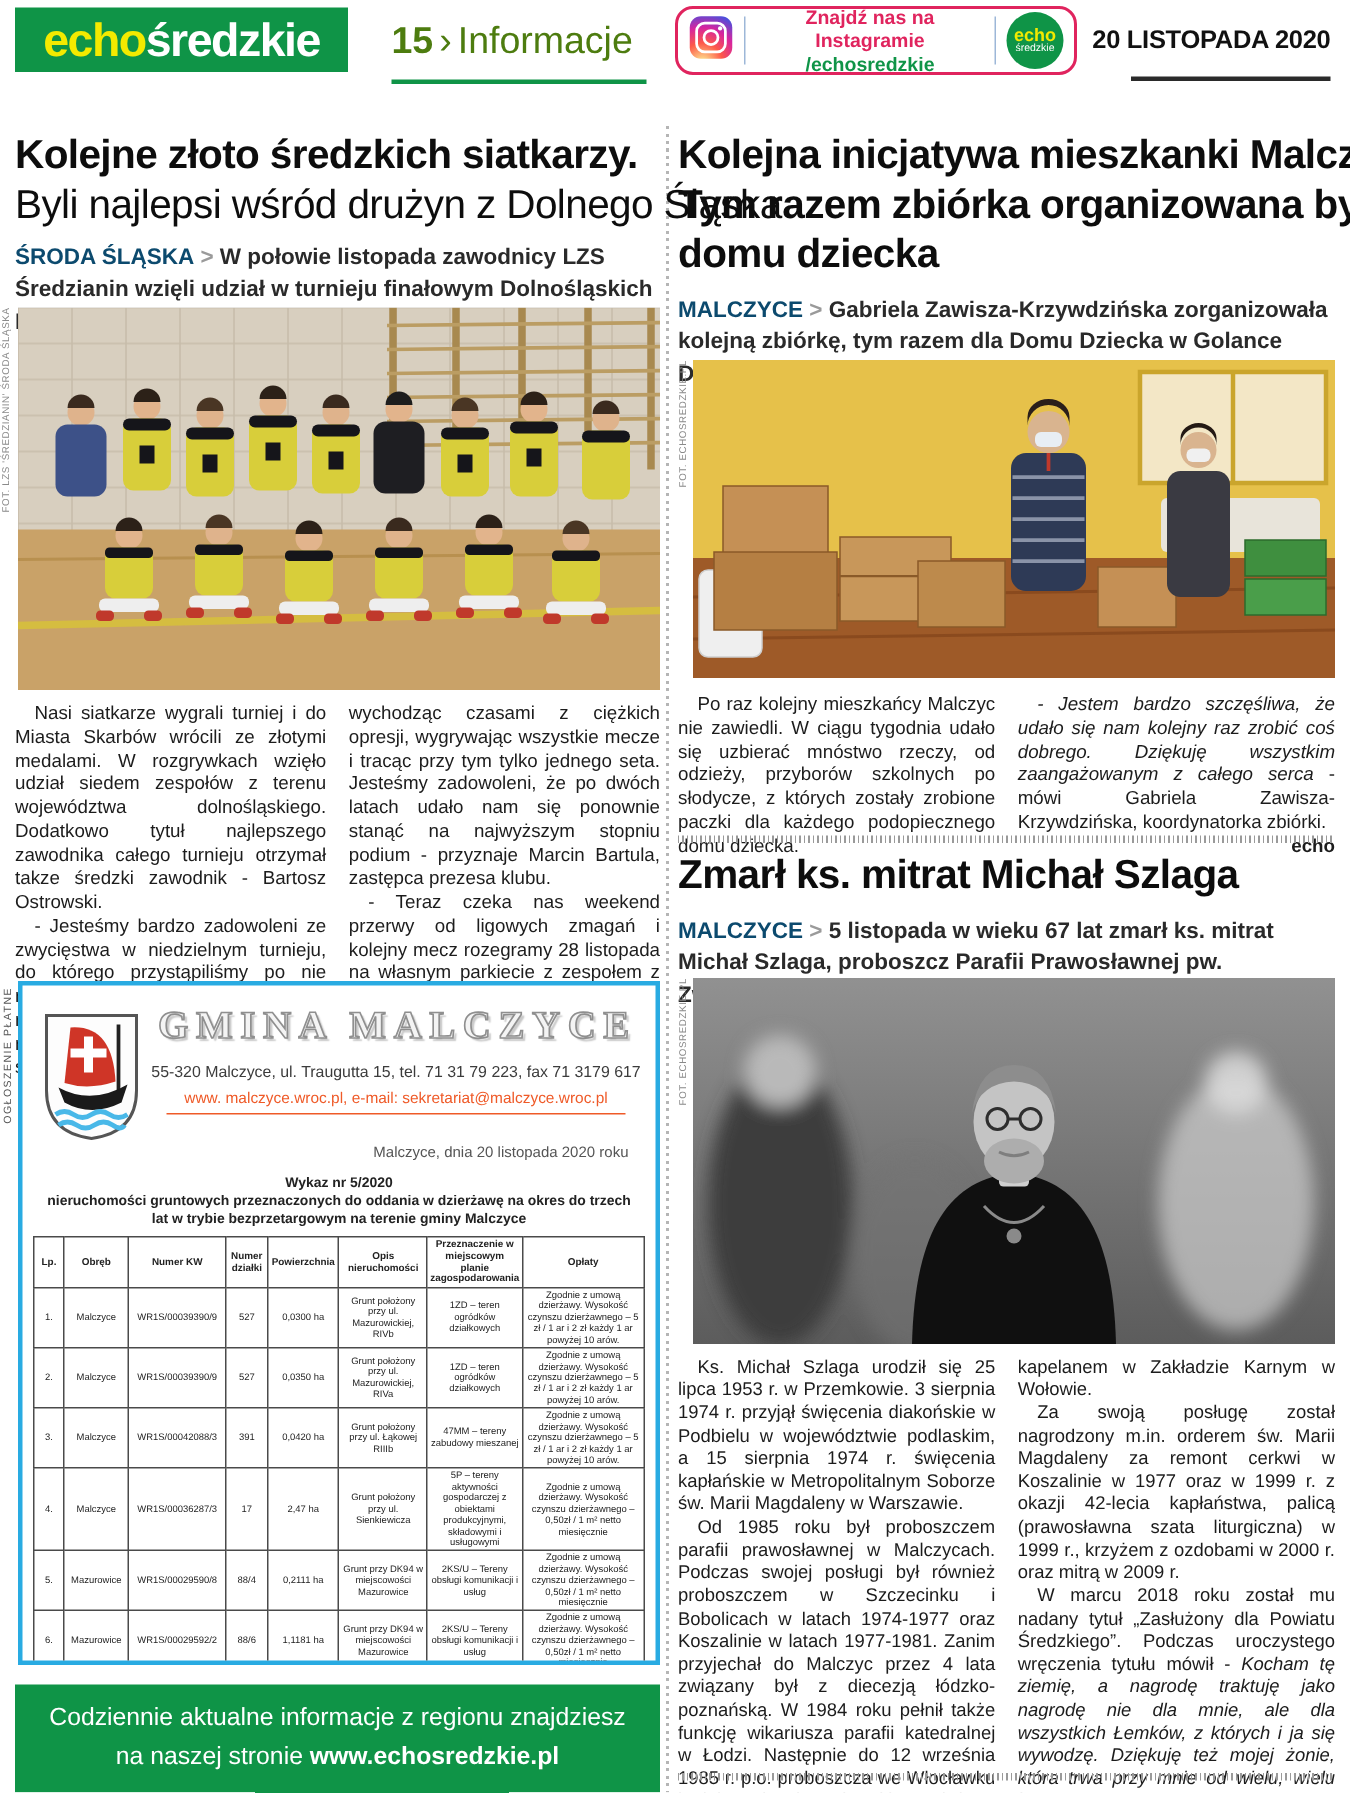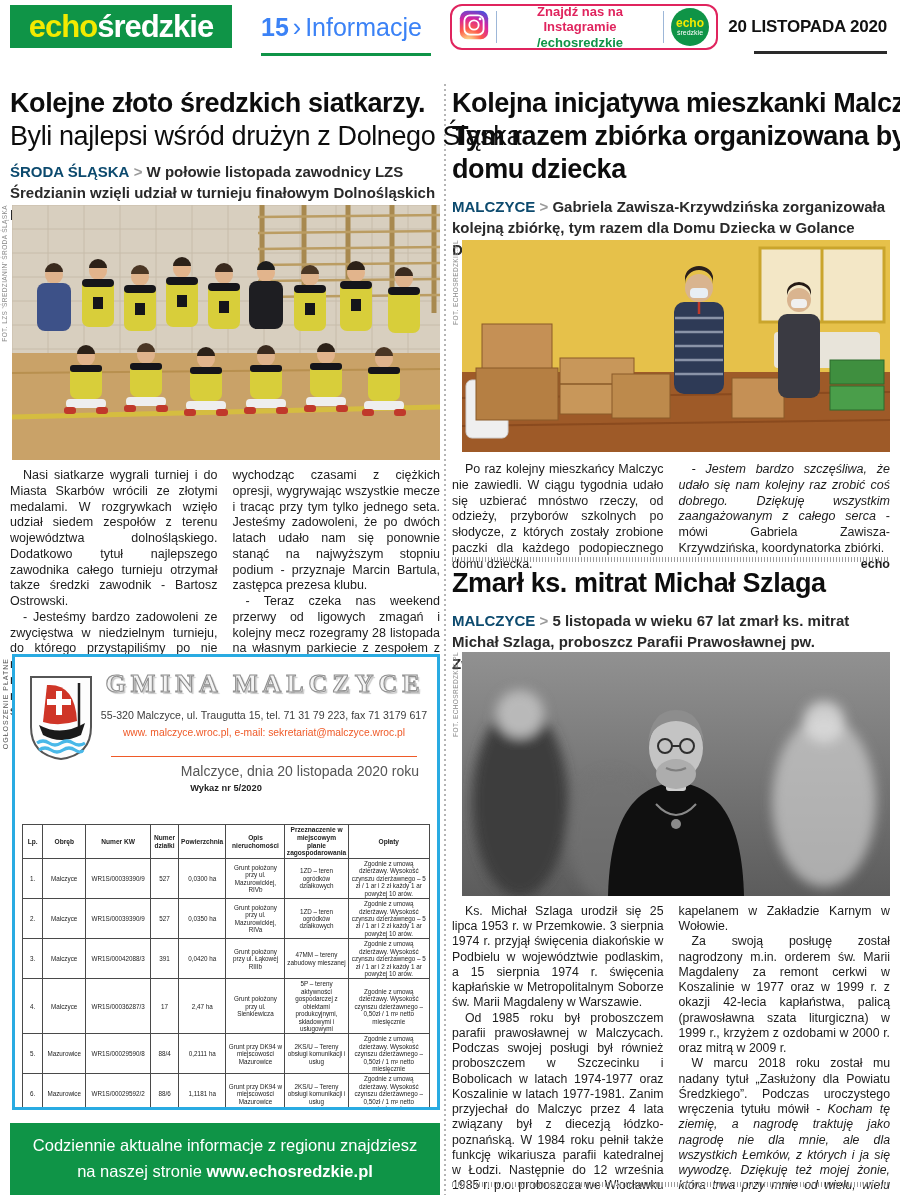--- a/index.html
+++ b/index.html
@@ -7,21 +7,21 @@
   .page {
     position:relative; width:900px; height:1195px; background:#fff;
     font-family:"Liberation Sans", sans-serif; color:#111; overflow:hidden;
   }
 
   
   .logo-box { position:absolute; left:10px; top:5px; width:222px; height:43px;
     background:#0f9447; display:flex; align-items:center; justify-content:center; }
   .logo-box .e { color:#f3ea00; font-weight:700; font-size:31px; letter-spacing:-1px; }
   .logo-box .s { color:#fff; font-weight:700; font-size:31px; letter-spacing:-1px; }
-  .section-head { position:absolute; left:261px; top:13px; font-size:25px; color:#3b82f6; }
+  .section-head { position:absolute; left:261px; top:13px; font-size:25px; color:#4d7c0f; }
   .section-head .num { font-weight:700; }
   .section-head .sep { font-weight:400; margin:0 4px; }
   .section-underline { position:absolute; left:261px; top:53px; width:170px; height:3px; background:#0f9447; }
 
   .insta-badge { position:absolute; left:450px; top:4px; width:268px; height:46px;
     border:2px solid #e0245e; border-radius:12px; background:#fff;
     display:flex; align-items:center; gap:7px; padding:0 7px; cursor:pointer; }
   .vdiv { width:1px; height:32px; background:#9db7d8; }
   .insta-text { flex:1; text-align:center; line-height:1.2; }
   .insta-text .l1 { color:#e0245e; font-weight:700; font-size:13px; }
@@ -56,22 +56,22 @@
   
   .ad-box { position:absolute; left:12px; top:654px; width:428px; height:456px;
     border:3px solid #29abe2; background:#fff; overflow:hidden; }
   .crest { position:absolute; left:14px; top:18px; }
   .org-name { position:absolute; left:88px; top:12px; width:324px; text-align:center;
     font-family:"Liberation Serif", serif; font-size:26px; font-weight:700; letter-spacing:5px;
     color:#f4f4f4; -webkit-text-stroke:1.1px #8f8f8f; text-shadow:2px 2px 1px #c9c9c9; white-space:nowrap; }
   .ad-address { position:absolute; left:84px; top:52px; width:330px; text-align:center;
     font-size:10.6px; font-weight:400; color:#3c3c3c; }
   .ad-web { position:absolute; left:96px; top:70px; width:306px; text-align:center;
-    font-size:10.3px; color:#ef5a28; padding-bottom:18px; border-bottom:1px solid #ef5a28; cursor:pointer; }
-  .ad-dateline { position:absolute; right:18px; top:106px; font-size:14px; color:#555; }
+    font-size:10.3px; color:#ef5a28; padding-bottom:4px; border-bottom:1px solid #ef5a28; cursor:pointer; }
+  .ad-dateline { position:absolute; right:18px; top:106px; font-size:10px; color:#555; }
   .ad-doc-title { position:absolute; left:0; top:126px; width:100%; text-align:center;
     font-size:9.3px; font-weight:700; color:#222; }
   .ad-doc-subtitle { position:absolute; left:12px; top:138px; width:398px; text-align:center;
     font-size:9.3px; font-weight:700; color:#222; line-height:1.25; }
   .ad-table-wrap { position:absolute; left:7px; top:167px; width:408px; }
   table.wykaz { width:100%; border-collapse:collapse; table-layout:fixed; }
   table.wykaz th, table.wykaz td { border:1px solid #4a4a4a; text-align:center;
     vertical-align:middle; padding:1px; font-size:6.3px; line-height:1.18; color:#222;
     word-wrap:break-word; }
   table.wykaz th { font-weight:700; font-size:6.6px; }
@@ -309,20 +309,21 @@
         <path d="M10,50 Q32,62 56,48 L52,60 Q32,70 14,60 Z" fill="#1a1a1a"></path>
         <path d="M8,68 Q14,64 20,68 T32,68 T44,68 T56,68" fill="none" stroke="#49b8e8" stroke-width="3.2"></path>
         <path d="M10,75 Q16,71 22,75 T34,75 T46,75 T54,75" fill="none" stroke="#49b8e8" stroke-width="3.2"></path>
       </svg>
     </div>
     <div class="org-name">GMINA MALCZYCE</div>
     <div class="ad-address">55-320 Malczyce, ul. Traugutta 15, tel. 71 31 79 223,  fax 71 3179 617</div>
     <div class="ad-web">www. malczyce.wroc.pl,  e-mail: sekretariat@malczyce.wroc.pl</div>
     <div class="ad-dateline">Malczyce, dnia 20 listopada 2020 roku</div>
     <div class="ad-doc-title">Wykaz nr 5/2020</div>
+    <div class="ad-doc-subtitle">nieruchomości gruntowych przeznaczonych do oddania w dzierżawę na okres do trzech lat w trybie bezprzetargowym na terenie gminy Malczyce</div>
 
     <div class="ad-table-wrap">
       <table class="wykaz">
         <colgroup>
           <col style="width:5%">
             <col style="width:10.5%">
             <col style="width:16%">
             <col style="width:6.8%">
           <col style="width:11.7%">
             <col style="width:14.5%">

